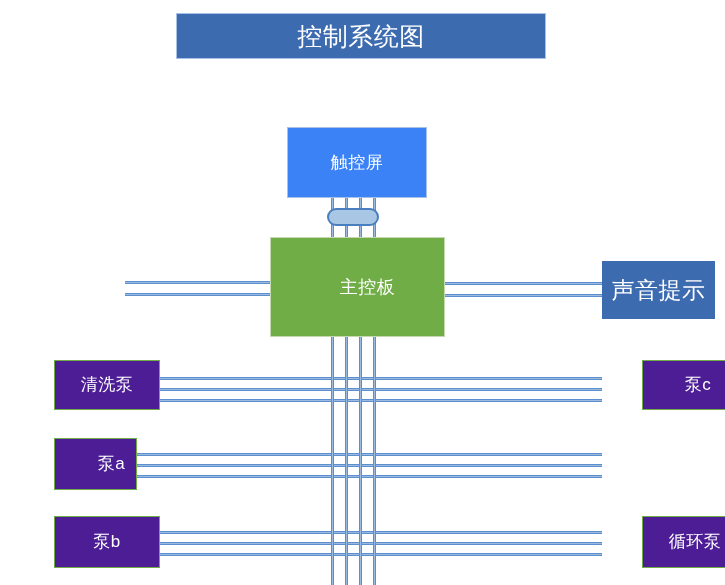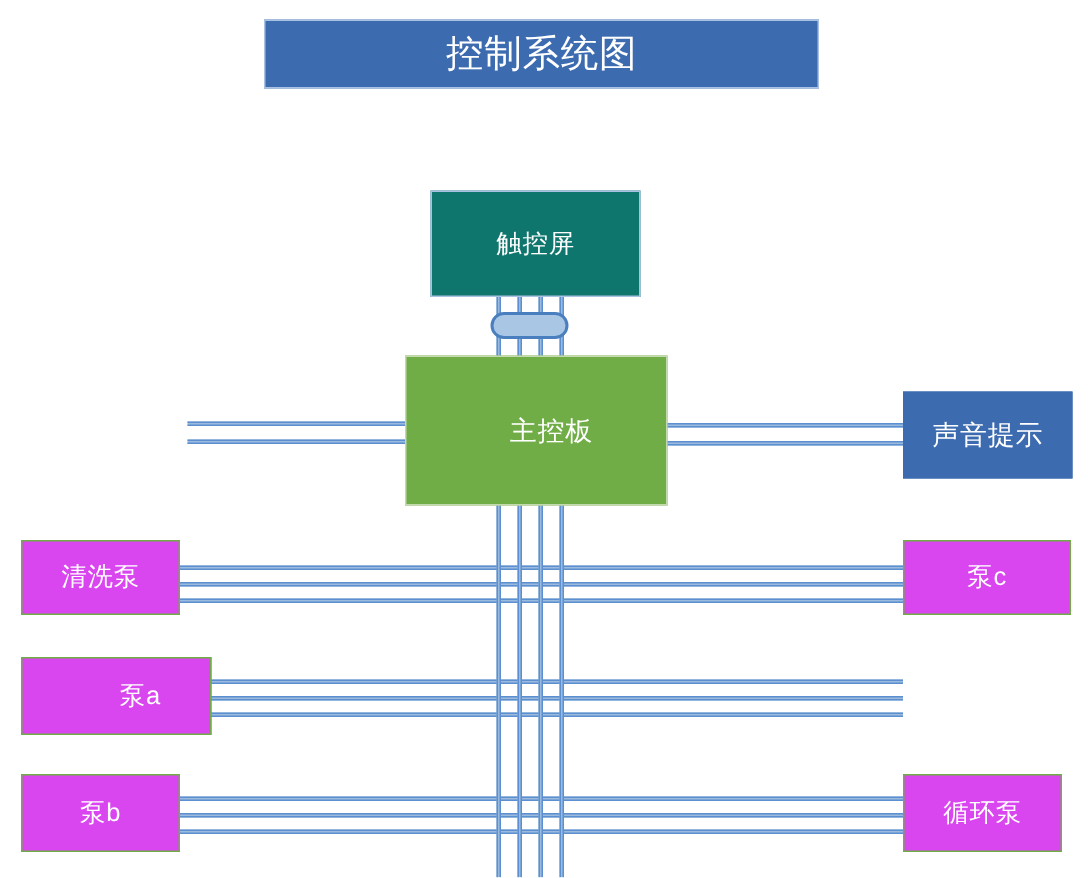--- a/index.html
+++ b/index.html
@@ -37,21 +37,21 @@
   .title-banner {
     background: #3C6BB0;
     border: 1px solid #A9C2E3;
     font-size: 25px;
     font-weight: 400;
     text-align: center;
   }
 
   
   .node-screen {
-    background: #0f766e;
+    background: #3b82f6;
     border: 1px solid #A9C2E3;
     font-size: 17px;
   }
 
   
   .node-main {
     background: #70AD47;
     border: 1px solid #C5D9B0;
     font-size: 18px;
     padding-left: 20px;
@@ -61,28 +61,29 @@
   .node-lamp {
     background: #57507D;
     border: 2px solid #3B3560;
     font-size: 18px;
   }
 
   
   .node-sound {
     background: #3C6BB0;
     border: 1px solid #3C6BB0;
-    font-size: 18px;
+    font-size: 23px;
   }
 
   
   .node-pump {
-    background: #d946ef;
+    background: #4c1d95;
     border: 1px solid #70AD47;
     font-size: 17px;
+    margin-left: 40px;
   }
 
   
   .wire-h {
     position: absolute;
     height: 3px;
     background: #9CB9DE;
     border-top: 1px solid #5B8FD0;
     border-bottom: 1px solid #5B8FD0;
     box-sizing: border-box;
@@ -144,21 +145,21 @@
   <div class="wire-v" style="left:373px; top:337px; height:248px;"></div>
 
   <div class="node node-pump" style="left:14px; top:360px; width:106px; height:50px;">清洗泵</div>
 
   <div class="node node-pump" style="left:602px; top:360px; width:112px; height:50px;">泵c</div>
 
   <div class="wire-h" style="left:120px; top:377px; width:482px;"></div>
   <div class="wire-h" style="left:120px; top:388px; width:482px;"></div>
   <div class="wire-h" style="left:120px; top:399px; width:482px;"></div>
 
-  <div class="node node-pump" style="left:14px; top:438px; width:127px; height:52px;padding-left:32px;">泵a</div>
+  <div class="node node-pump" style="left:14px; top:438px; width:83px; height:52px;padding-left:32px;">泵a</div>
 
 
   <div class="wire-h" style="left:120px; top:453px; width:482px;"></div>
   <div class="wire-h" style="left:120px; top:464px; width:482px;"></div>
   <div class="wire-h" style="left:120px; top:475px; width:482px;"></div>
 
   <div class="node node-pump" style="left:14px; top:516px; width:106px; height:52px;">泵b</div>
 
   <div class="node node-pump" style="left:602px; top:516px; width:106px; height:52px;">循环泵</div>
 

